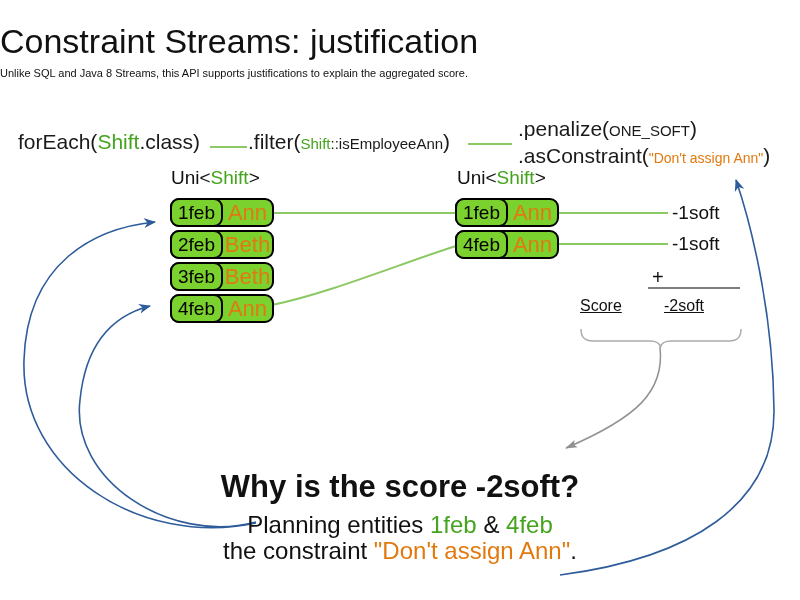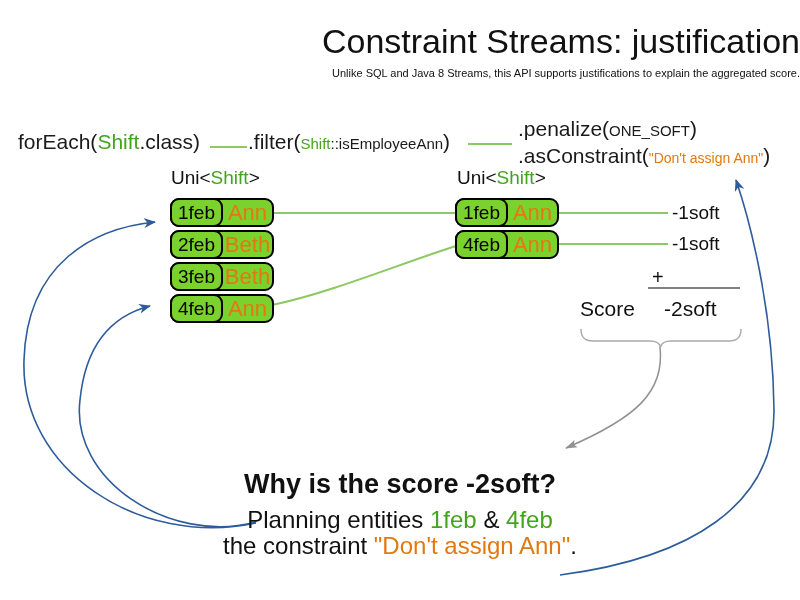--- a/index.html
+++ b/index.html
@@ -6,44 +6,44 @@
     --green-box:#7bd22e; --green-text:#45a41d; --green-line:#8cc863;
     --orange-text:#e2790f; --blue-arrow:#2e5c9a; --gray-arrow:#919191;
     --gray-line:#7f7f7f; --brace-gray:#ababab; --ink:#111;
   }
   html,body{margin:0;padding:0;background:#fff;}
   .stage{
     position:relative; width:800px; height:600px; overflow:hidden; background:#fff;
     font-family:"Liberation Sans", sans-serif; color:var(--ink);
   }
   .abs{position:absolute; white-space:nowrap;}
-  .center{left:0; width:800px; text-align:right;}
+  .center{left:0; width:800px; text-align:left;}
   .title{top:22px; font-size:34px; letter-spacing:0px;}
   .subtitle{top:67px; font-size:11px;}
   .code{font-size:21px; color:#1a1a1a;}
   .code .sm{font-size:15px;}
   .code .xs{font-size:14px;}
   .green{color:var(--green-text);}
   .orange{color:var(--orange-text);}
   .unilabel{font-size:19px;}
   .stream-table{position:absolute; display:flex; flex-direction:column; gap:3px;}
   .shift-row{position:relative; width:104px; height:29px; background:var(--green-box);
     border:2px solid #000; border-radius:9px; box-sizing:border-box;}
   .datebox{position:absolute; left:-2px; top:-2px; width:53px; height:29px;
     background:var(--green-box); border:2px solid #000; border-radius:9px; box-sizing:border-box;
     display:flex; align-items:center; justify-content:center; font-size:19px; color:#000;}
   .namecell{position:absolute; left:51px; right:0; top:0; bottom:0;
     display:flex; align-items:center; justify-content:center;
     font-size:22px; color:var(--orange-text);}
   .penalty{font-size:19px;}
   .plus{font-size:20px;}
   .sumline{border-top:2px solid var(--gray-line); width:92px; height:0;}
-  .scoretxt{font-size:21px;}
+  .scoretxt{font-size:16px;text-decoration:underline;}
   .explain{top:469px; left:100px; width:600px; text-align:center; position:absolute;}
-  .explain h2{margin:0 0 7px 0; font-size:27px; font-weight:bold; white-space:nowrap;}
+  .explain h2{margin:0 0 7px 0; font-size:31px; font-weight:bold; white-space:nowrap;}
   .explain .xline{font-size:24px; line-height:26px; white-space:nowrap;}
   svg.layer{position:absolute; left:0; top:0; width:800px; height:600px; pointer-events:none;}
   .st-greenline{stroke:var(--green-line); stroke-width:2; fill:none;}
   .st-blue{stroke:var(--blue-arrow); stroke-width:1.6; fill:none;}
   .st-gray{stroke:var(--gray-arrow); stroke-width:1.5; fill:none;}
   .st-brace{stroke:var(--brace-gray); stroke-width:1.5; fill:none;}
   .mk-blue{fill:var(--blue-arrow);}
   .mk-gray{fill:var(--gray-arrow);}
 </style>
 </head>

